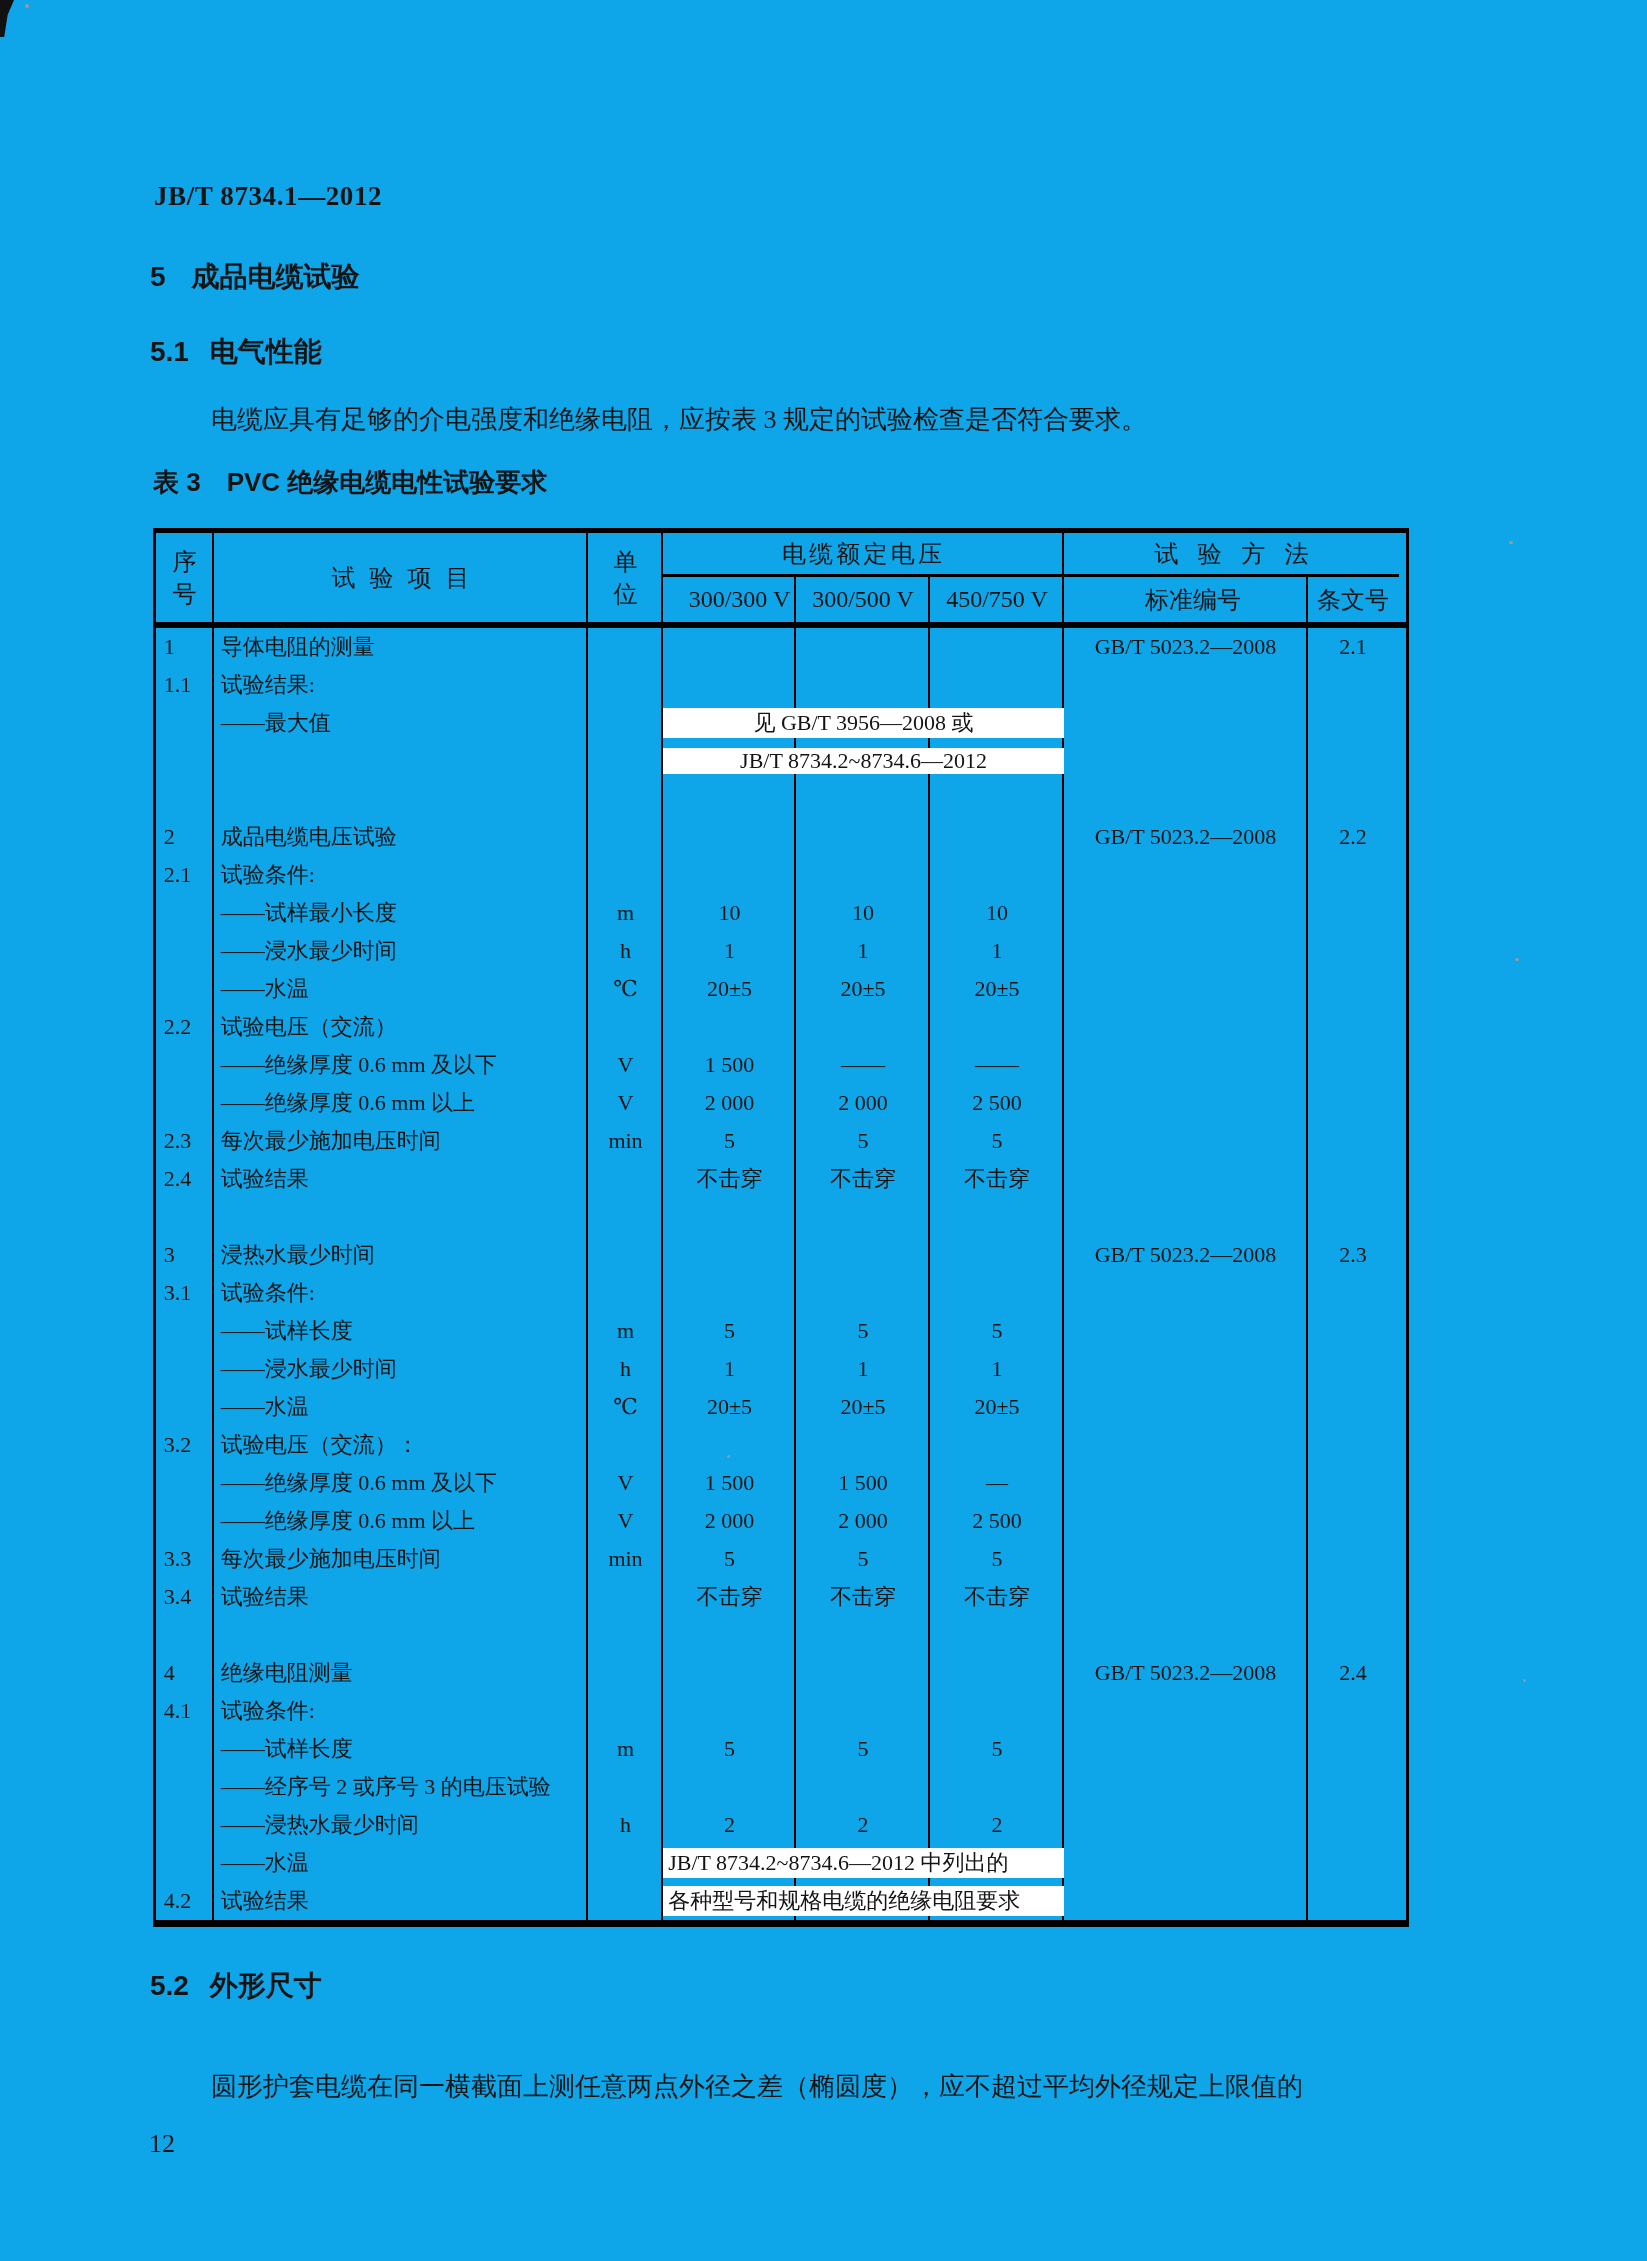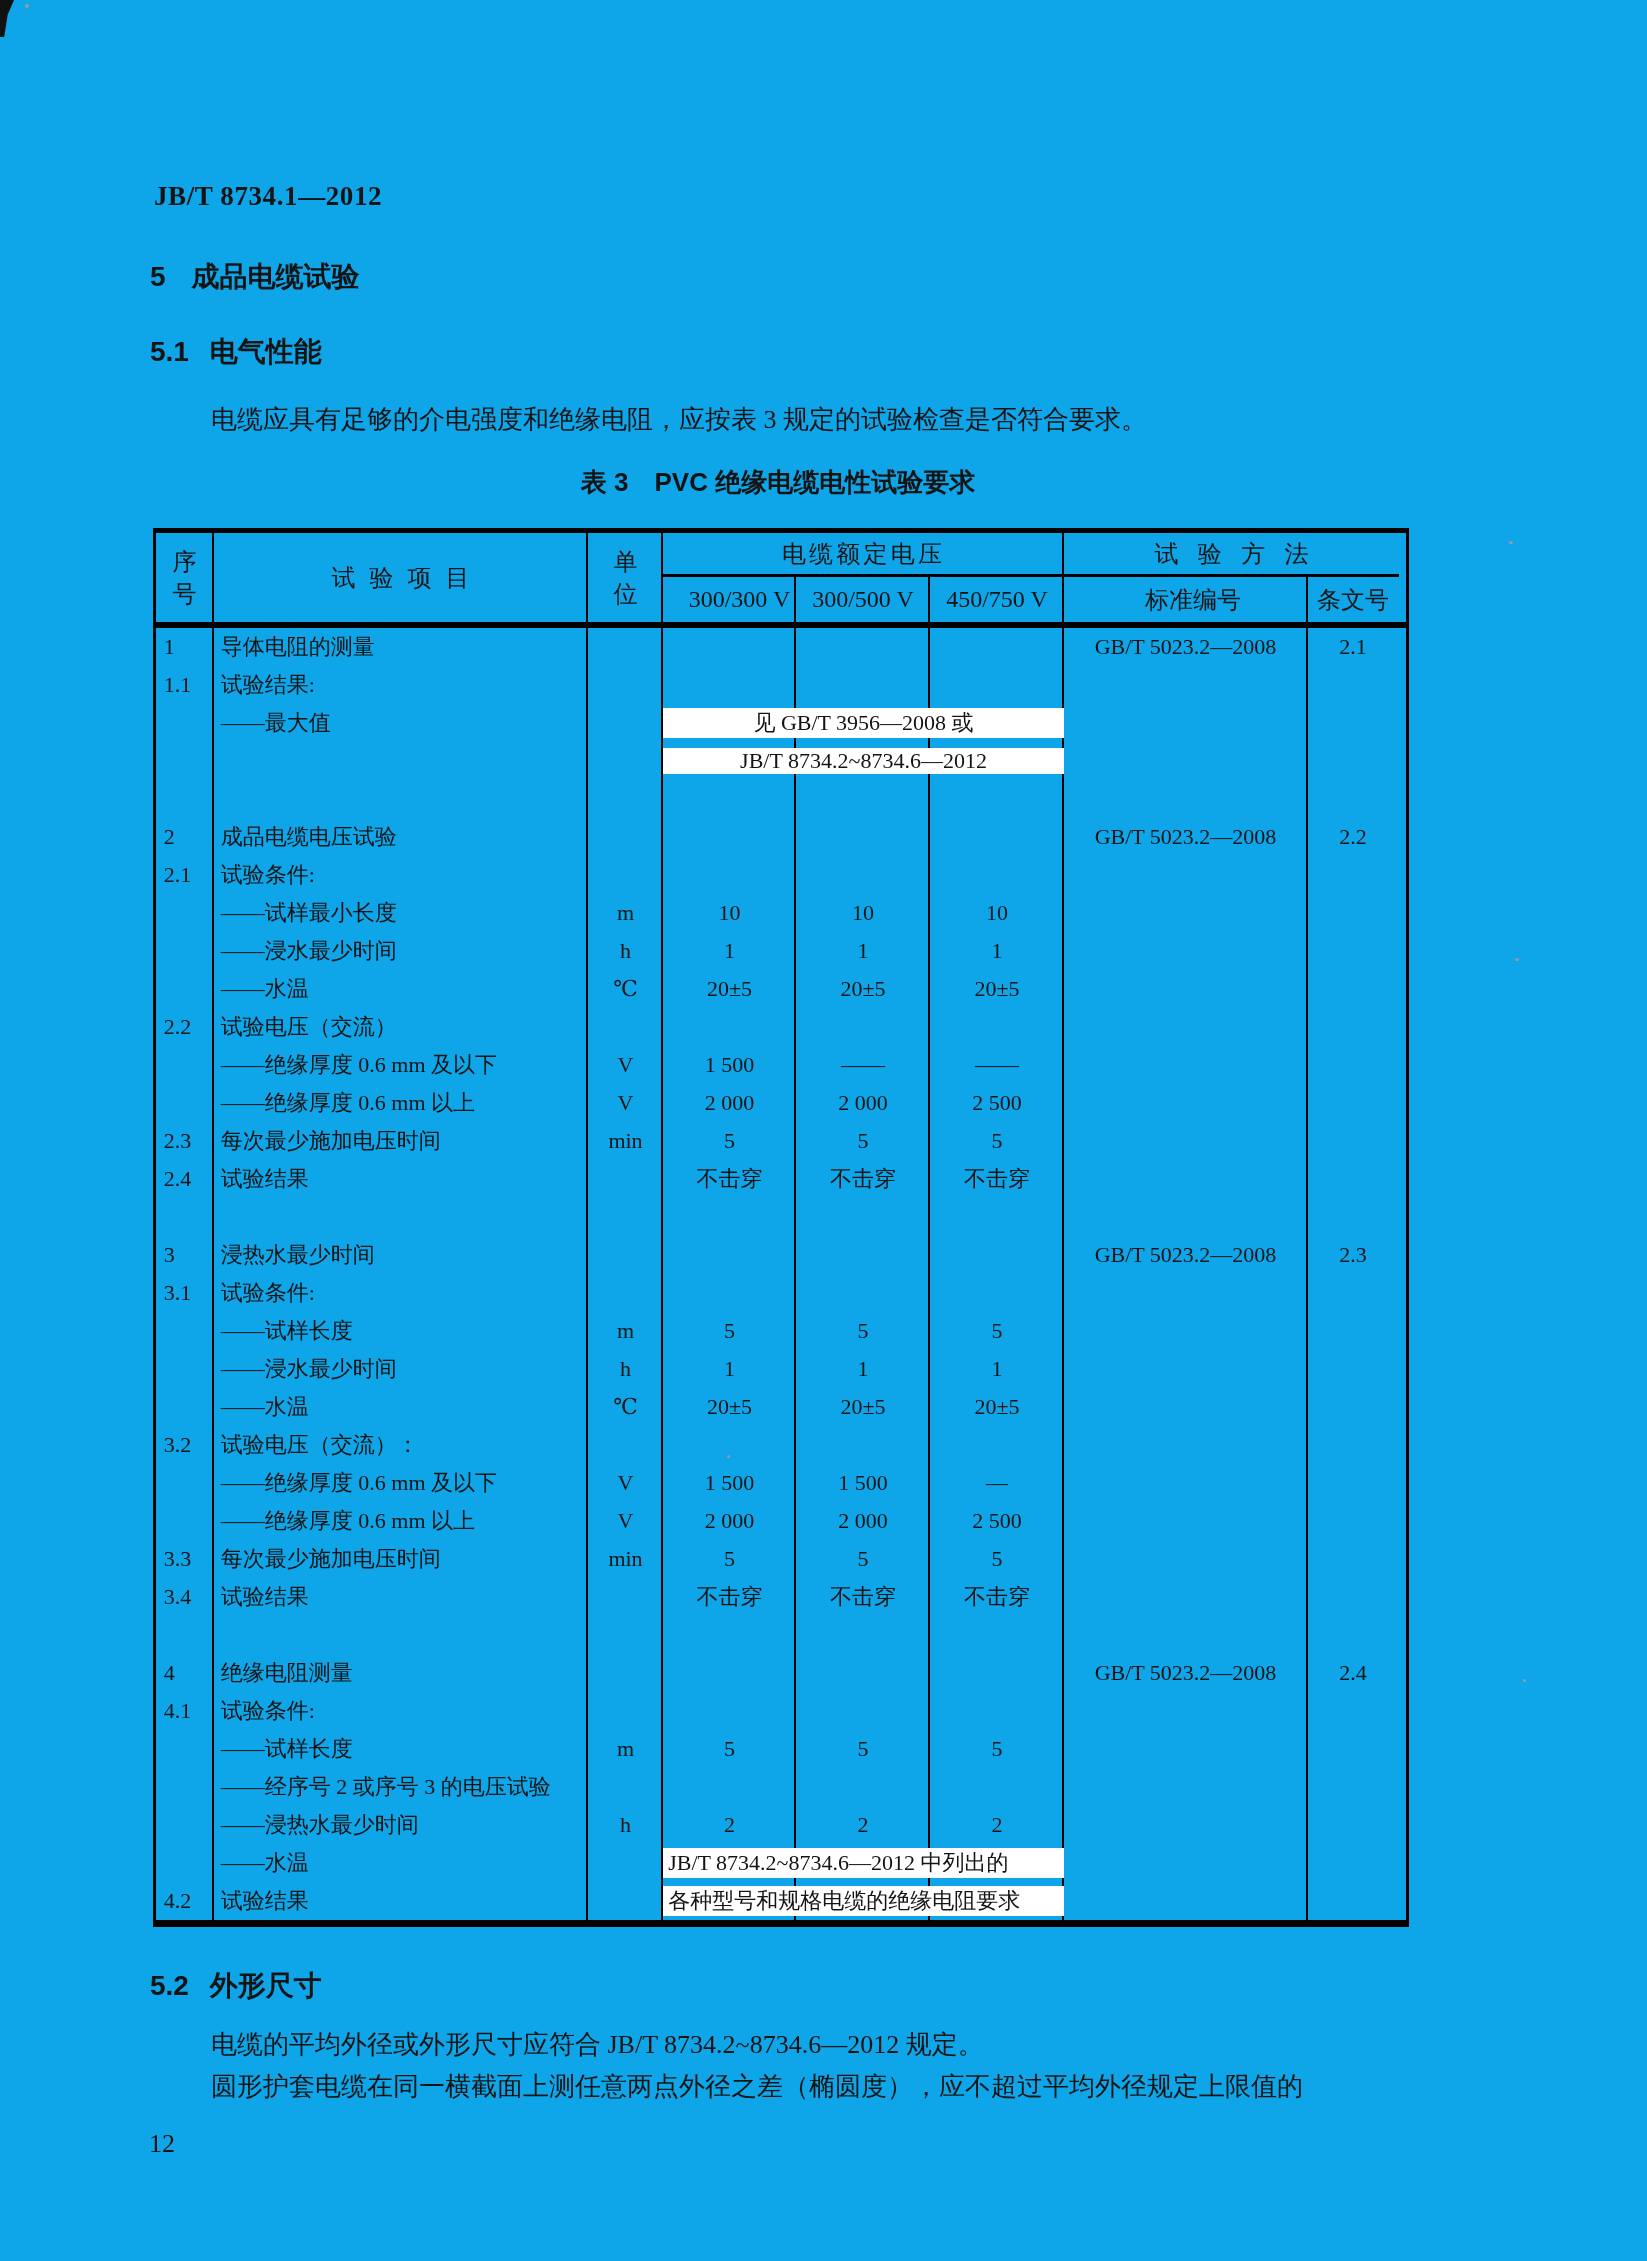--- a/index.html
+++ b/index.html
@@ -22,21 +22,21 @@
   .h-5   { top:258px; }
   .h-51  { top:333px; }
   .h-52  { top:1967px; }
   .h-51 .h-num, .h-52 .h-num { margin-right:20.7px; }
 
   .para { position:absolute; left:211px; font-size:26px; white-space:nowrap;text-align:center; }
   .p-intro { top:402px; }
   .p-52a   { top:2027px; }
   .p-52b   { top:2069px; }
 
-  .tbl-caption { position:absolute; left:153px; width:1250px; top:465px; text-align:center;
+  .tbl-caption { position:absolute; left:153px; width:1250px; top:465px; 
     font-weight:bold; font-size:26px; font-family:"Liberation Sans","DejaVu Sans",sans-serif; }
 
   .tbl { position:absolute; left:153px; top:528px; width:1250px;
     border:3.2px solid #000; border-top-width:5.8px; border-bottom-width:7px;
     box-sizing:content-box; }
 
   
   .vl { position:absolute; width:1.9px; background:#000; top:0; bottom:0; }
   .vl.part { top:44px; }
 
@@ -313,18 +313,17 @@
           <div class="c-item">试验结果</div>
           <div class="c-span3 left">各种型号和规格电缆的绝缘电阻要求</div>
         </div>
       </div>
   </div>
 
   <div class="heading h-52">
     <span class="h-num">5.2</span><span>外形尺寸</span>
   </div>
 
-  <div class="para p-52a">电缆的平均外径或外形尺寸应符合 JB/T 8734.2~8734.6—2012 规定。</div>
   <div class="para p-52b">圆形护套电缆在同一横截面上测任意两点外径之差（椭圆度），应不超过平均外径规定上限值的</div>
 
   <div class="page-num">12</div>
 </div>
 
 
 </body></html>

